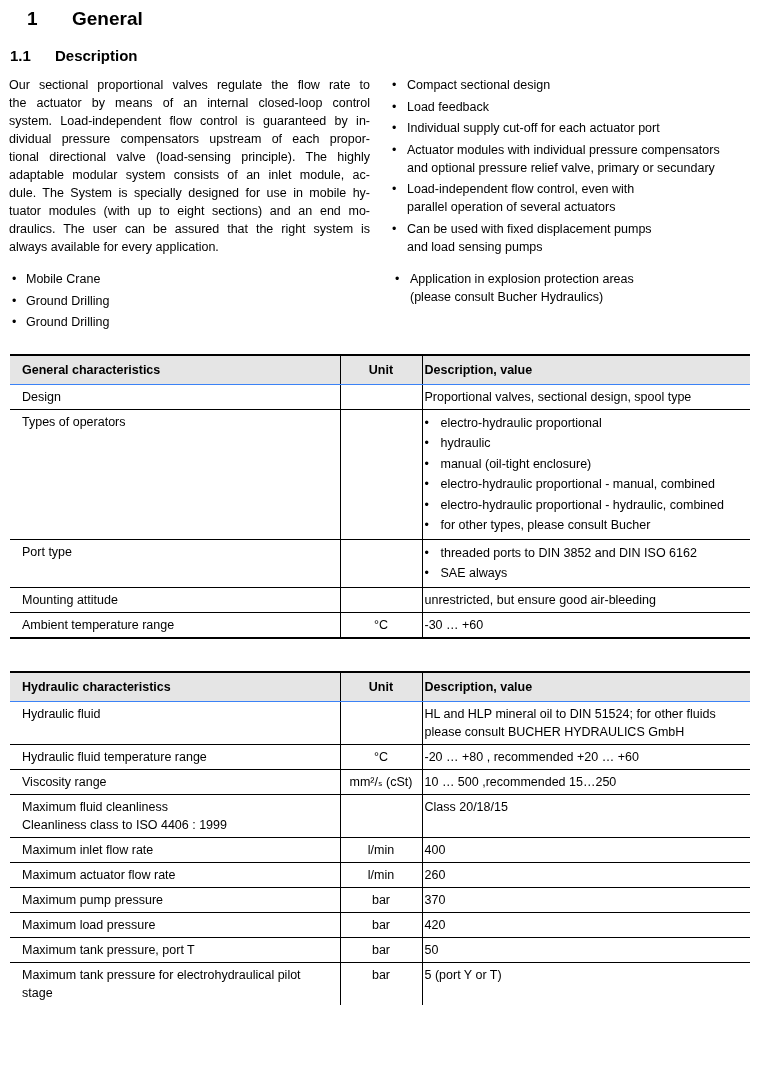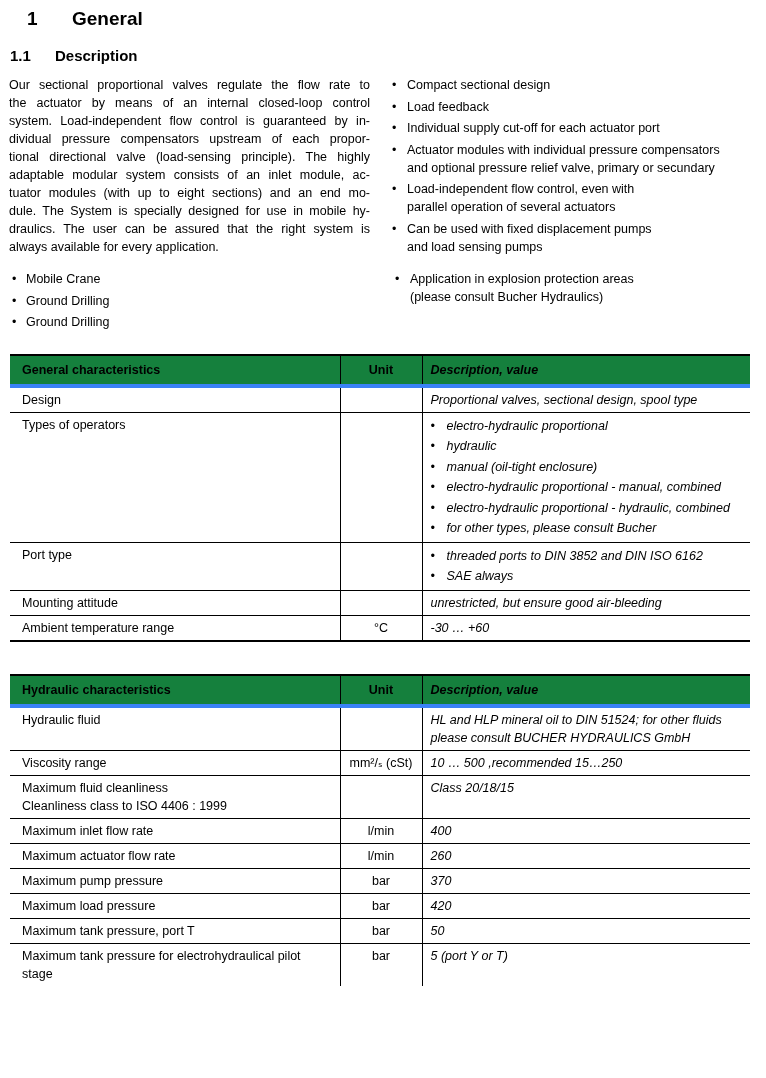--- a/index.html
+++ b/index.html
@@ -54,29 +54,29 @@
   table.tech col.c-name  { width: 330px; }
   table.tech col.c-unit  { width: 82px; }
   table.tech col.c-value { width: 328px; }
   table.tech th, table.tech td {
     vertical-align: top;
     text-align: left;
     line-height: 18px;
     padding: 3px 8px 3px 12px;
   }
   table.tech thead th {
-    background: #15803d;
+    background: #e5e5e5;
     font-weight: bold;
-    border-bottom: 4px solid #3b82f6;
+    border-bottom: 1px solid #3b82f6;
     padding-top: 5px; padding-bottom: 5px;
   }
   table.tech tbody td { border-bottom: 1px solid #000; }
   table.tech tbody tr:last-child td { border-bottom: none; }
   table.tech .u  { border-left: 1px solid #000; text-align: center; padding-left: 2px; padding-right: 2px; }
-  table.tech .v  { border-left: 1px solid #000; padding-left: 8px; font-style: italic; }
+  table.tech .v  { border-left: 1px solid #000; padding-left: 2px; }
   .preline { white-space: pre-line; }
   ul.cell-bullets { list-style: none; }
   ul.cell-bullets li { display: flex; line-height: 20.5px; }
   ul.cell-bullets .blt { flex: 0 0 16px; }
 </style>
 </head>
 <body>
 
 <div class="page">
 
@@ -85,22 +85,22 @@
   <h2 class="sub" id="heading-1-1"><span class="h-num">1.1</span><span>Description</span></h2>
 
   <div class="cols">
     <div class="col-left para">
         <div class="jline">Our sectional proportional valves regulate the flow rate to</div>
         <div class="jline">the actuator by means of an internal closed-loop control</div>
         <div class="jline">system. Load-independent flow control is guaranteed by in-</div>
         <div class="jline">dividual pressure compensators upstream of each propor-</div>
         <div class="jline">tional directional valve (load-sensing principle). The highly</div>
         <div class="jline">adaptable modular system consists of an inlet module, ac-</div>
+        <div class="jline">dule. The System is specially designed for use in mobile hy-</div>
         <div class="jline">tuator modules (with up to eight sections) and an end mo-</div>
-        <div class="jline">dule. The System is specially designed for use in mobile hy-</div>
         <div class="jline">draulics. The user can be assured that the right system is</div>
         <div class="jline last">always available for every application.</div>
       </div>
     <ul class="blist col-right" id="feature-list">
         <li>
           <span class="blt">•</span>
           <span class="txt preline">Compact sectional design</span>
         </li>
         <li>
           <span class="blt">•</span>
@@ -248,20 +248,25 @@
         </tr>
       </thead>
       <tbody>
         <tr>
           <td class="preline">Hydraulic fluid</td>
           <td class="u"></td>
           <td class="v preline">HL and HLP mineral oil to DIN 51524; for other fluids
 please consult BUCHER HYDRAULICS GmbH</td>
         </tr>
         <tr>
+          <td class="preline">Hydraulic fluid temperature range</td>
+          <td class="u">°C</td>
+          <td class="v preline">-20 … +80 , recommended +20 … +60</td>
+        </tr>
+        <tr>
           <td class="preline">Viscosity range</td>
           <td class="u">mm²/ₛ (cSt)</td>
           <td class="v preline">10 … 500 ,recommended 15…250</td>
         </tr>
         <tr>
           <td class="preline">Maximum fluid cleanliness
 Cleanliness class to ISO 4406 : 1999</td>
           <td class="u"></td>
           <td class="v preline">Class 20/18/15</td>
         </tr>

